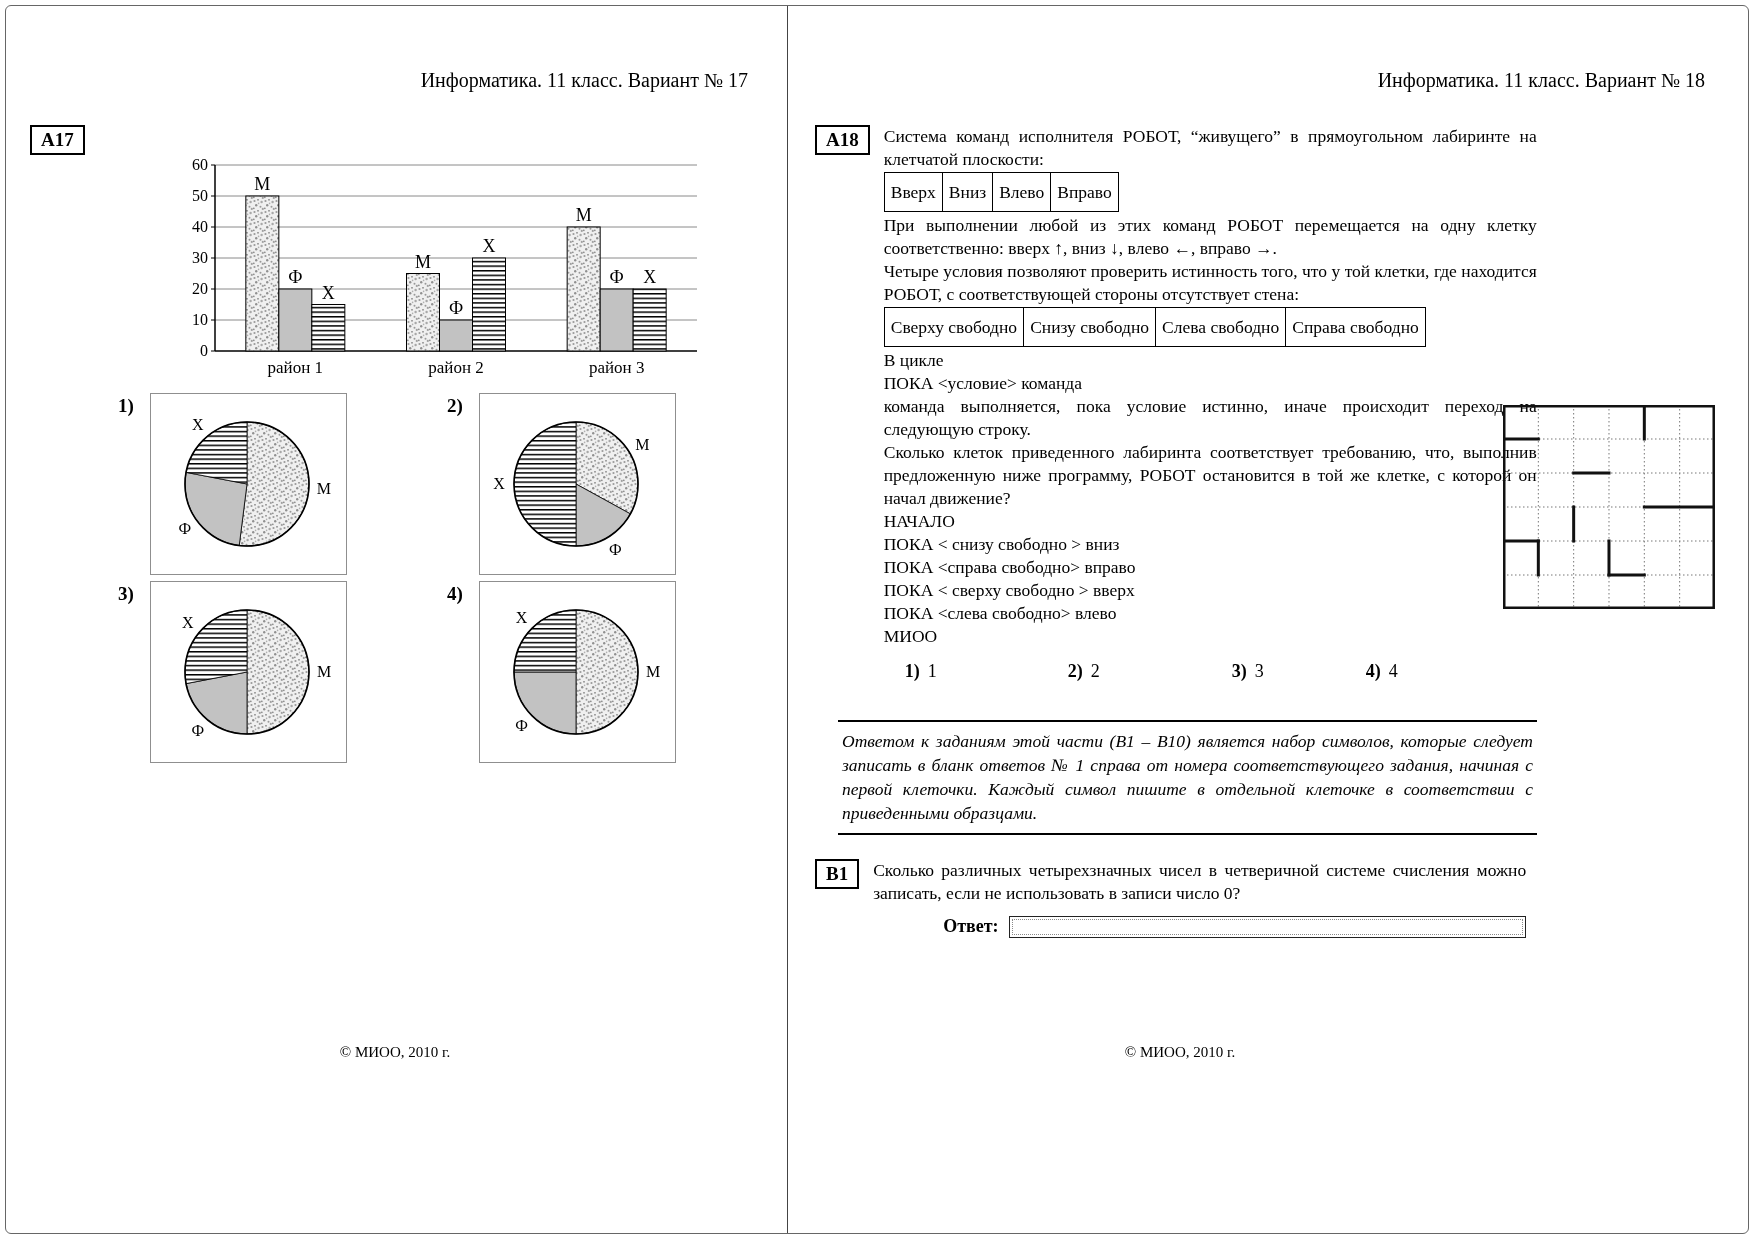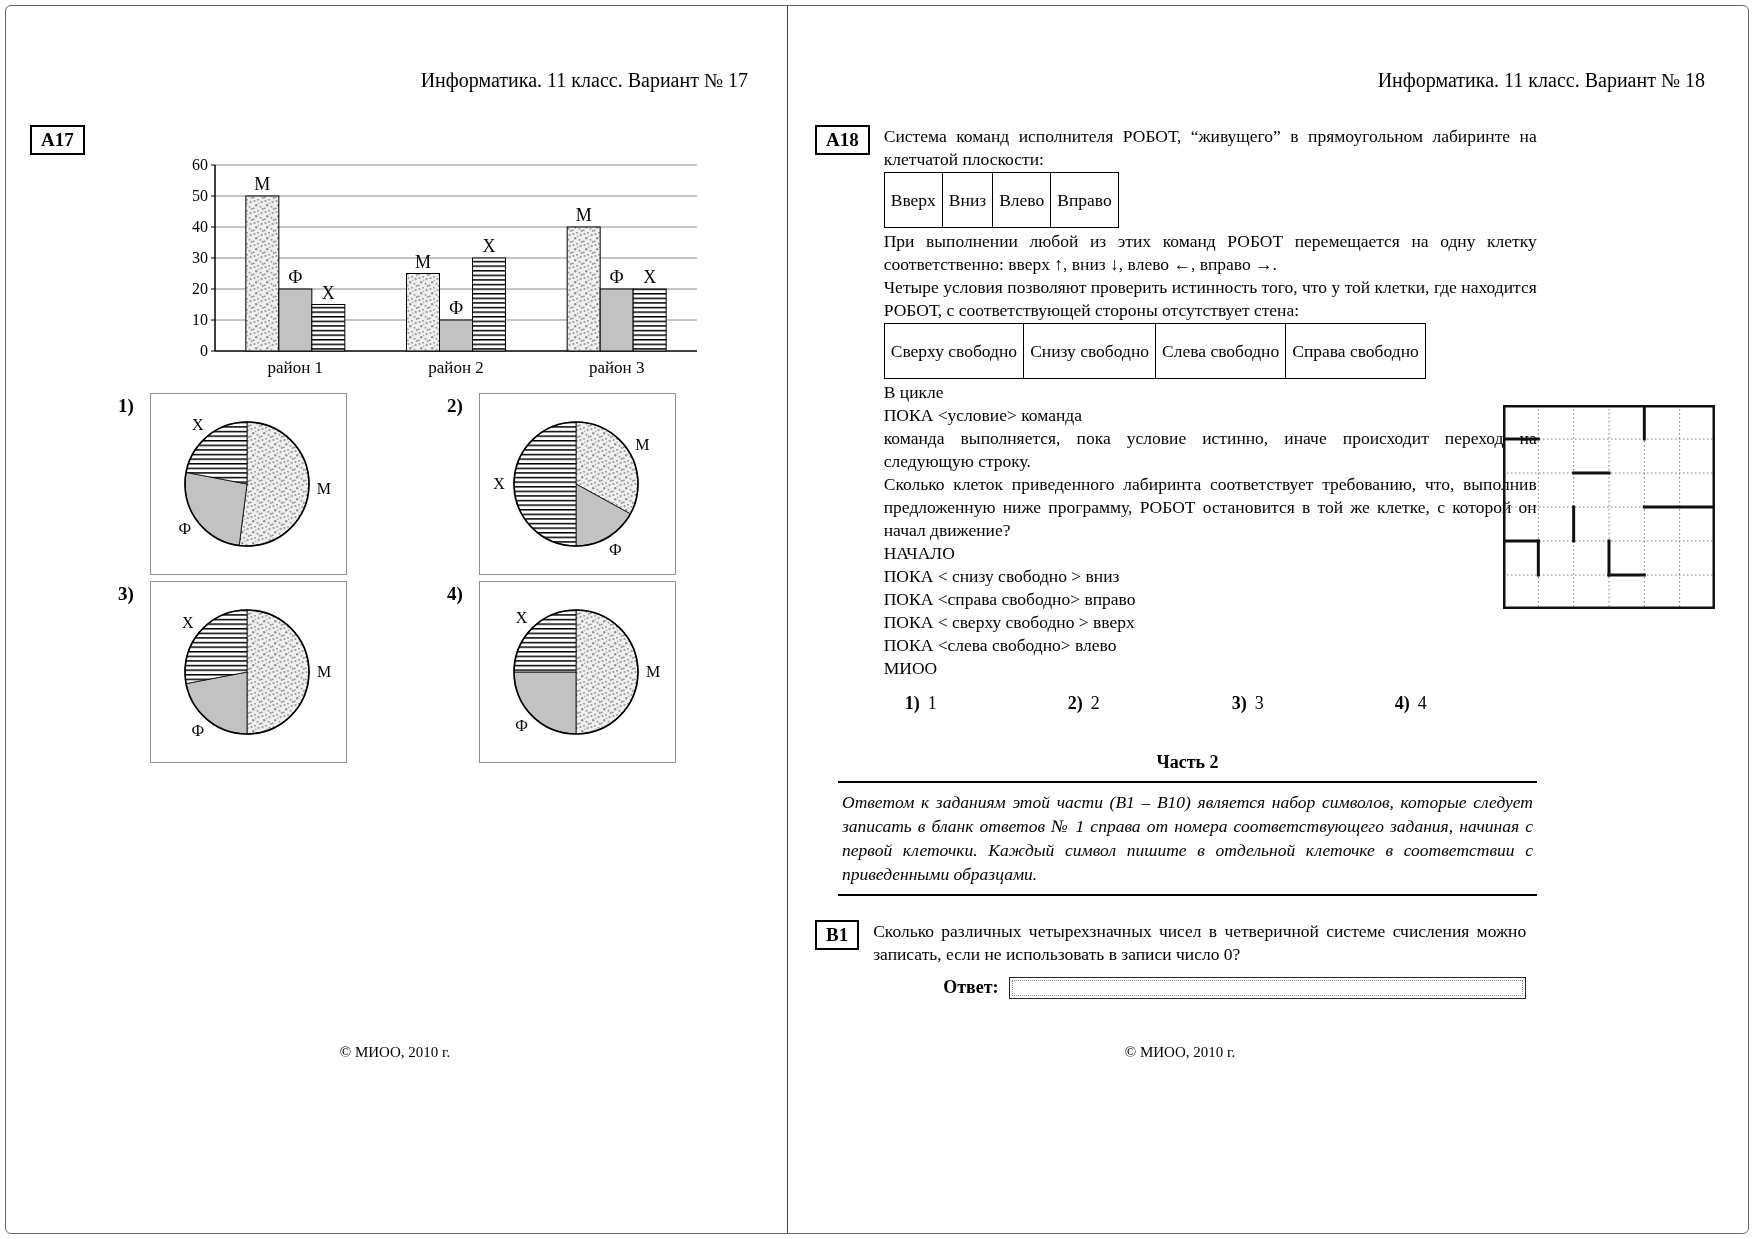--- a/index.html
+++ b/index.html
@@ -25,21 +25,21 @@
   #bar-chart-wrap{margin:0 0 0 135px;}
   
   .pies{margin:6px 0 0 88px;}
   .pie-row{display:flex;margin-bottom:6px;}
   .pie-cell{display:flex;align-items:flex-start;}
   .pie-cell + .pie-cell{margin-left:100px;}
   .pie-num{font-weight:bold;font-size:19px;width:32px;margin-top:2px;}
   .pie-box{border:1px solid #8f8f8f;background:#fff;width:195px;height:180px;}
   
   .cmd-table{border-collapse:collapse;margin:1px 0 2px 0;}
-  .cmd-table td{border:1px solid #000;padding:16px 6px;font-size:17.5px;line-height:22px;white-space:nowrap;}
+  .cmd-table td{border:1px solid #000;padding:8px 6px;font-size:17.5px;line-height:22px;white-space:nowrap;}
   .program p{margin:0;}
   .options-row{position:relative;height:26px;margin-top:12px;font-size:18px;}
   .options-row .opt{position:absolute;top:0;}
   .opt b{font-weight:bold;}
   .opt .opt-val{margin-left:8px;}
   #maze-wrap{position:absolute;left:688px;top:380px;}
   .part2{margin:34px 0 0 23px;width:699px;}
   .part2-title{text-align:center;font-weight:bold;font-size:18px;margin:0 0 8px 0;}
   .part2-rules{border-top:2px solid #000;border-bottom:2px solid #000;padding:7px 4px 8px 4px;}
   .part2-instruction{font-weight:normal;font-style:italic;font-size:17.5px;line-height:24px;text-align:justify;margin:0;}
@@ -299,21 +299,21 @@
         <p>ПОКА &lt; снизу свободно &gt; вниз</p>
         <p>ПОКА &lt;справа свободно&gt; вправо</p>
         <p>ПОКА &lt; сверху свободно &gt; вверх</p>
         <p>ПОКА &lt;слева свободно&gt; влево</p>
         <p>МИОО</p>
       </div>
       <div class="options-row">
         <span class="opt" style="left:21px"><b>1)</b><span class="opt-val">1</span></span>
         <span class="opt" style="left:184px"><b>2)</b><span class="opt-val">2</span></span>
         <span class="opt" style="left:348px"><b>3)</b><span class="opt-val">3</span></span>
-        <span class="opt" style="left:511px"><b>4)</b><span class="opt-val">4</span></span>
+        <span class="opt" style="left:482px"><b>4)</b><span class="opt-val">4</span></span>
       </div>
     </div>
   </div>
 
   <div id="maze-wrap">
     <svg id="maze-svg" width="212" height="204" viewBox="0 0 212 204">
         <line x1="35.33" y1="0" x2="35.33" y2="204" stroke="#777" stroke-width="1" stroke-dasharray="1.5,2.5"></line>
         <line x1="70.66" y1="0" x2="70.66" y2="204" stroke="#777" stroke-width="1" stroke-dasharray="1.5,2.5"></line>
         <line x1="105.99" y1="0" x2="105.99" y2="204" stroke="#777" stroke-width="1" stroke-dasharray="1.5,2.5"></line>
         <line x1="141.32" y1="0" x2="141.32" y2="204" stroke="#777" stroke-width="1" stroke-dasharray="1.5,2.5"></line>
@@ -330,21 +330,20 @@
         <line x1="141.32" y1="102" x2="211.98" y2="102" stroke="#111" stroke-width="3" stroke-linecap="square"></line>
         <line x1="70.66" y1="102" x2="70.66" y2="136" stroke="#111" stroke-width="3" stroke-linecap="square"></line>
         <line x1="0" y1="136" x2="35.33" y2="136" stroke="#111" stroke-width="3" stroke-linecap="square"></line>
         <line x1="35.33" y1="136" x2="35.33" y2="170" stroke="#111" stroke-width="3" stroke-linecap="square"></line>
         <line x1="105.99" y1="136" x2="105.99" y2="170" stroke="#111" stroke-width="3" stroke-linecap="square"></line>
         <line x1="105.99" y1="170" x2="141.32" y2="170" stroke="#111" stroke-width="3" stroke-linecap="square"></line>
       </svg>
   </div>
 
   <div class="part2">
-    <p class="part2-title">Часть 2</p>
     <div class="part2-rules">
       <p class="part2-instruction">Ответом к заданиям этой части (В1 – В10) является набор символов, которые следует записать в бланк ответов № 1 справа от номера соответствующего задания, начиная с первой клеточки. Каждый символ пишите в отдельной клеточке в соответствии с приведенными образцами.</p>
     </div>
   </div>
 
   <div class="task-row b1-row">
     <div class="task-label">В1</div>
     <div class="task-body">
       <p>Сколько различных четырехзначных чисел в четверичной системе счисления можно записать, если не использовать в записи число 0?</p>
       <div class="answer-row">

